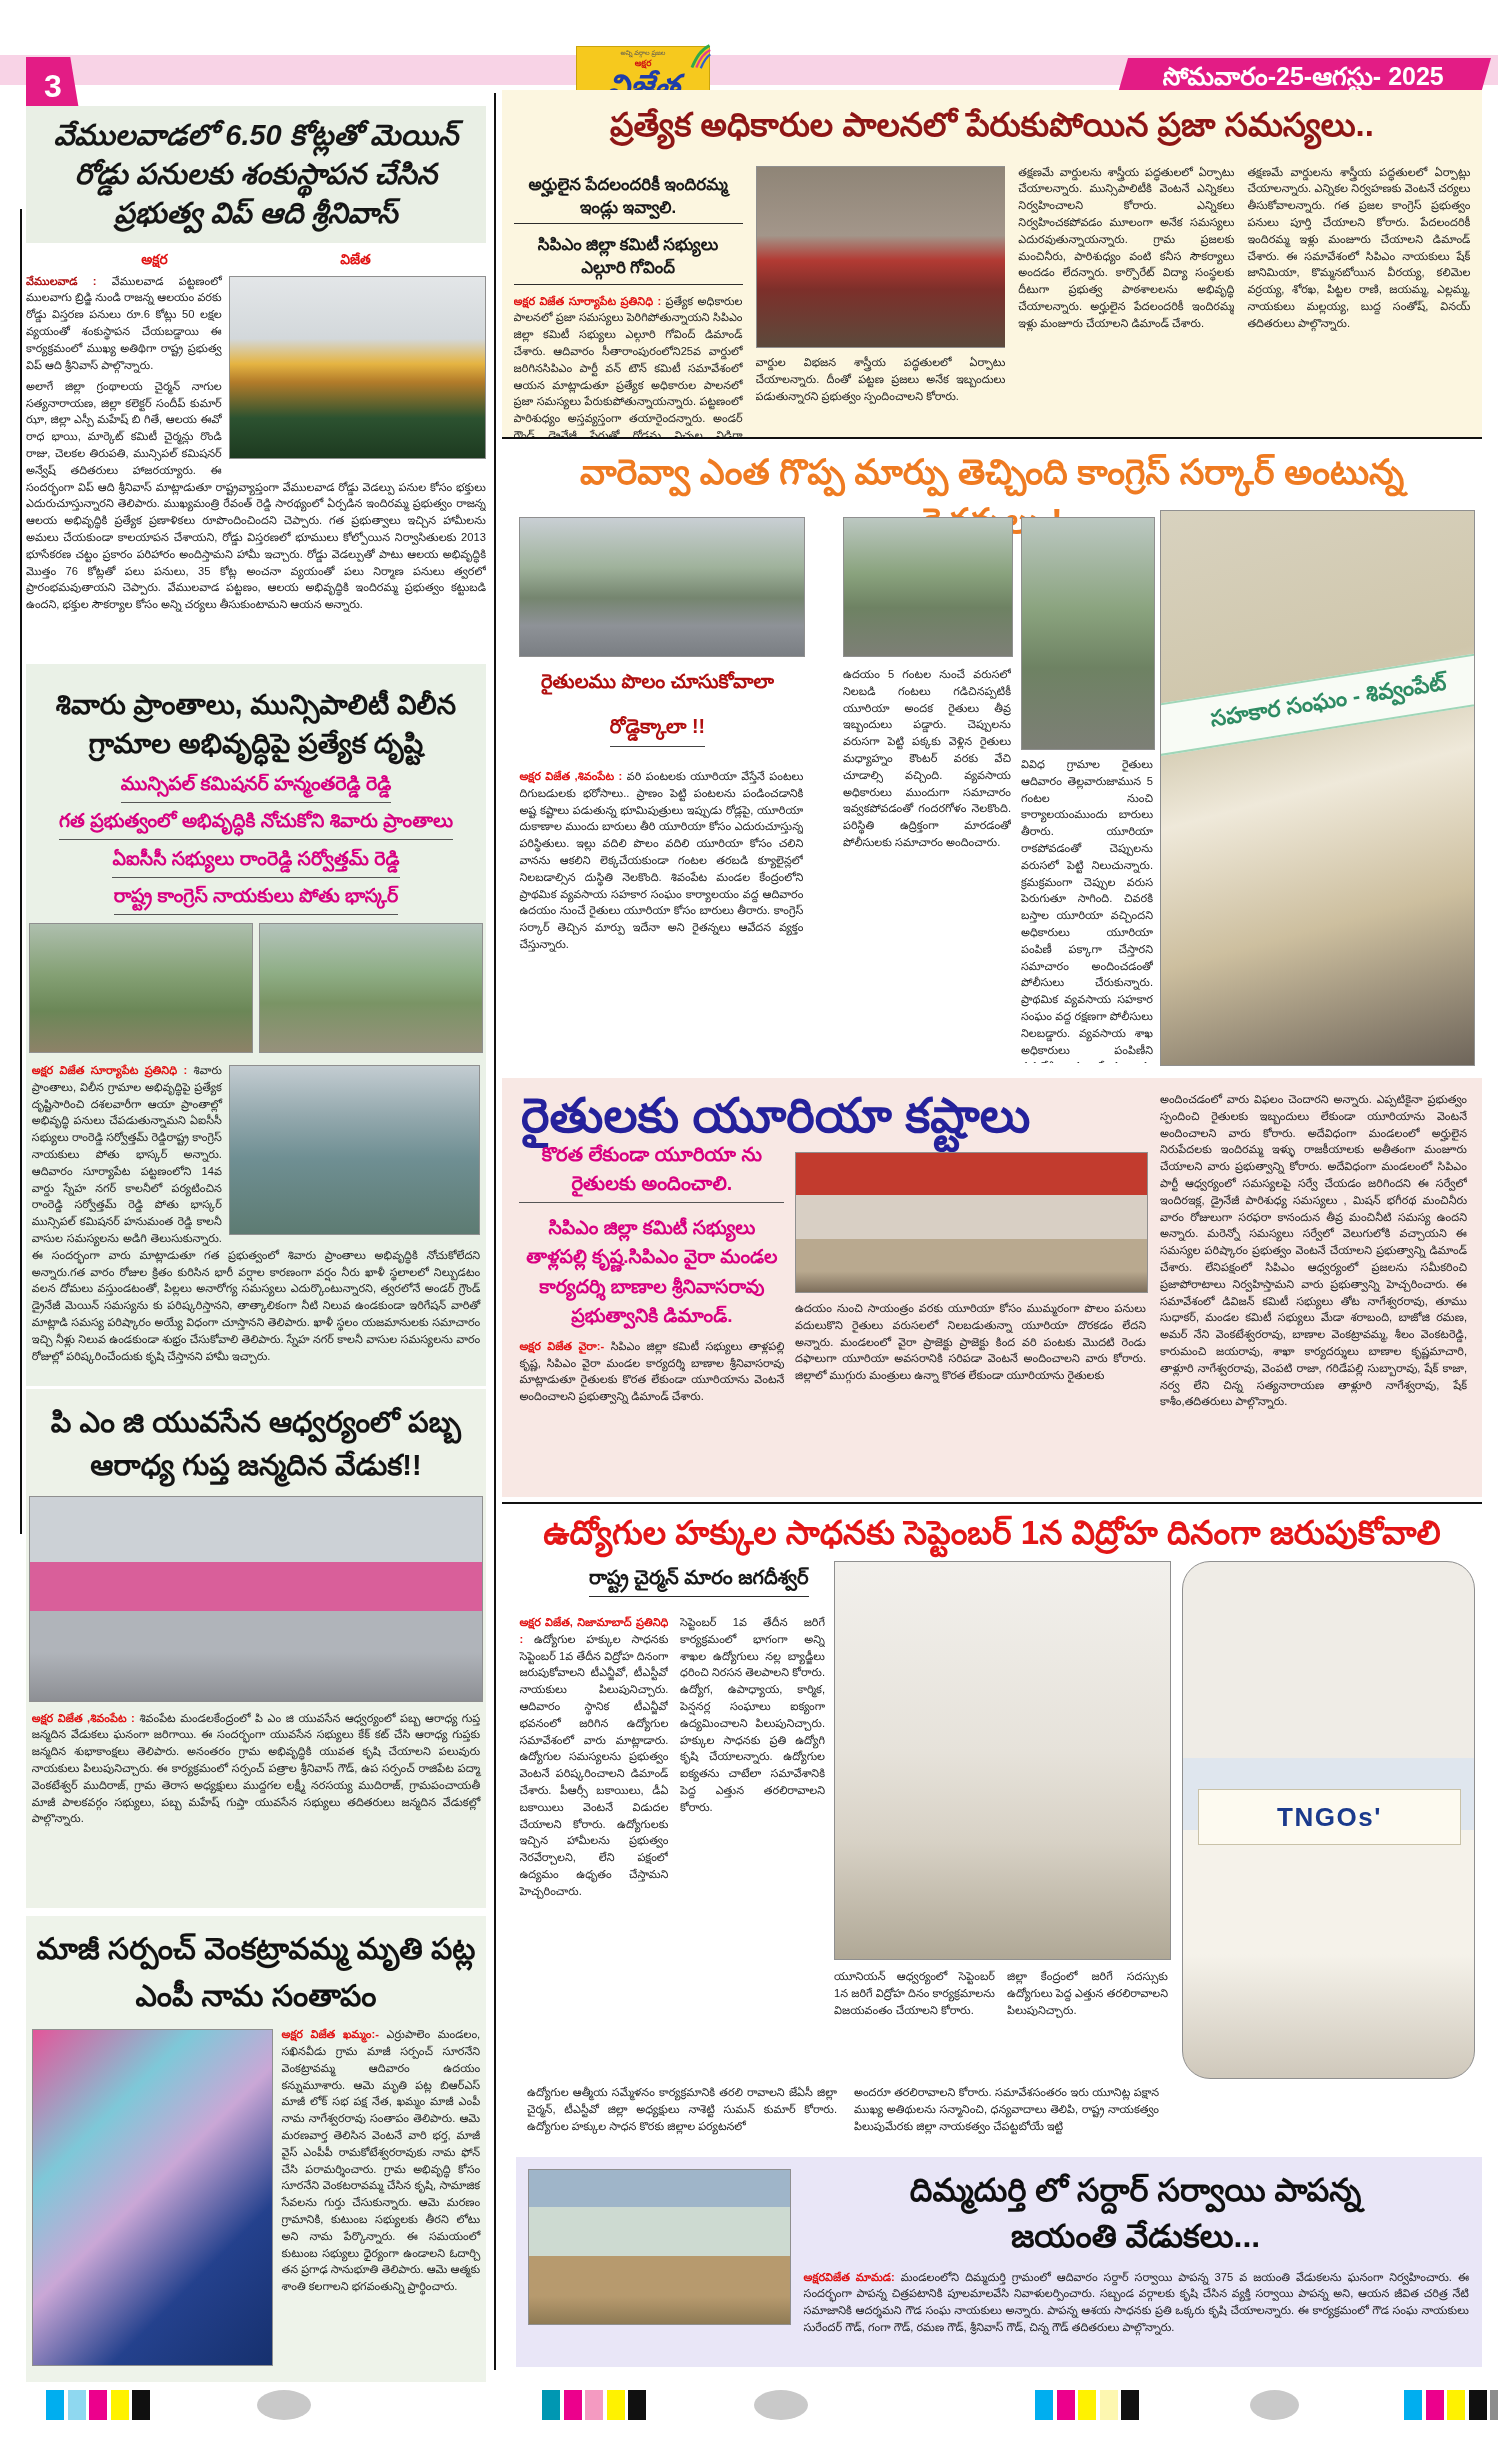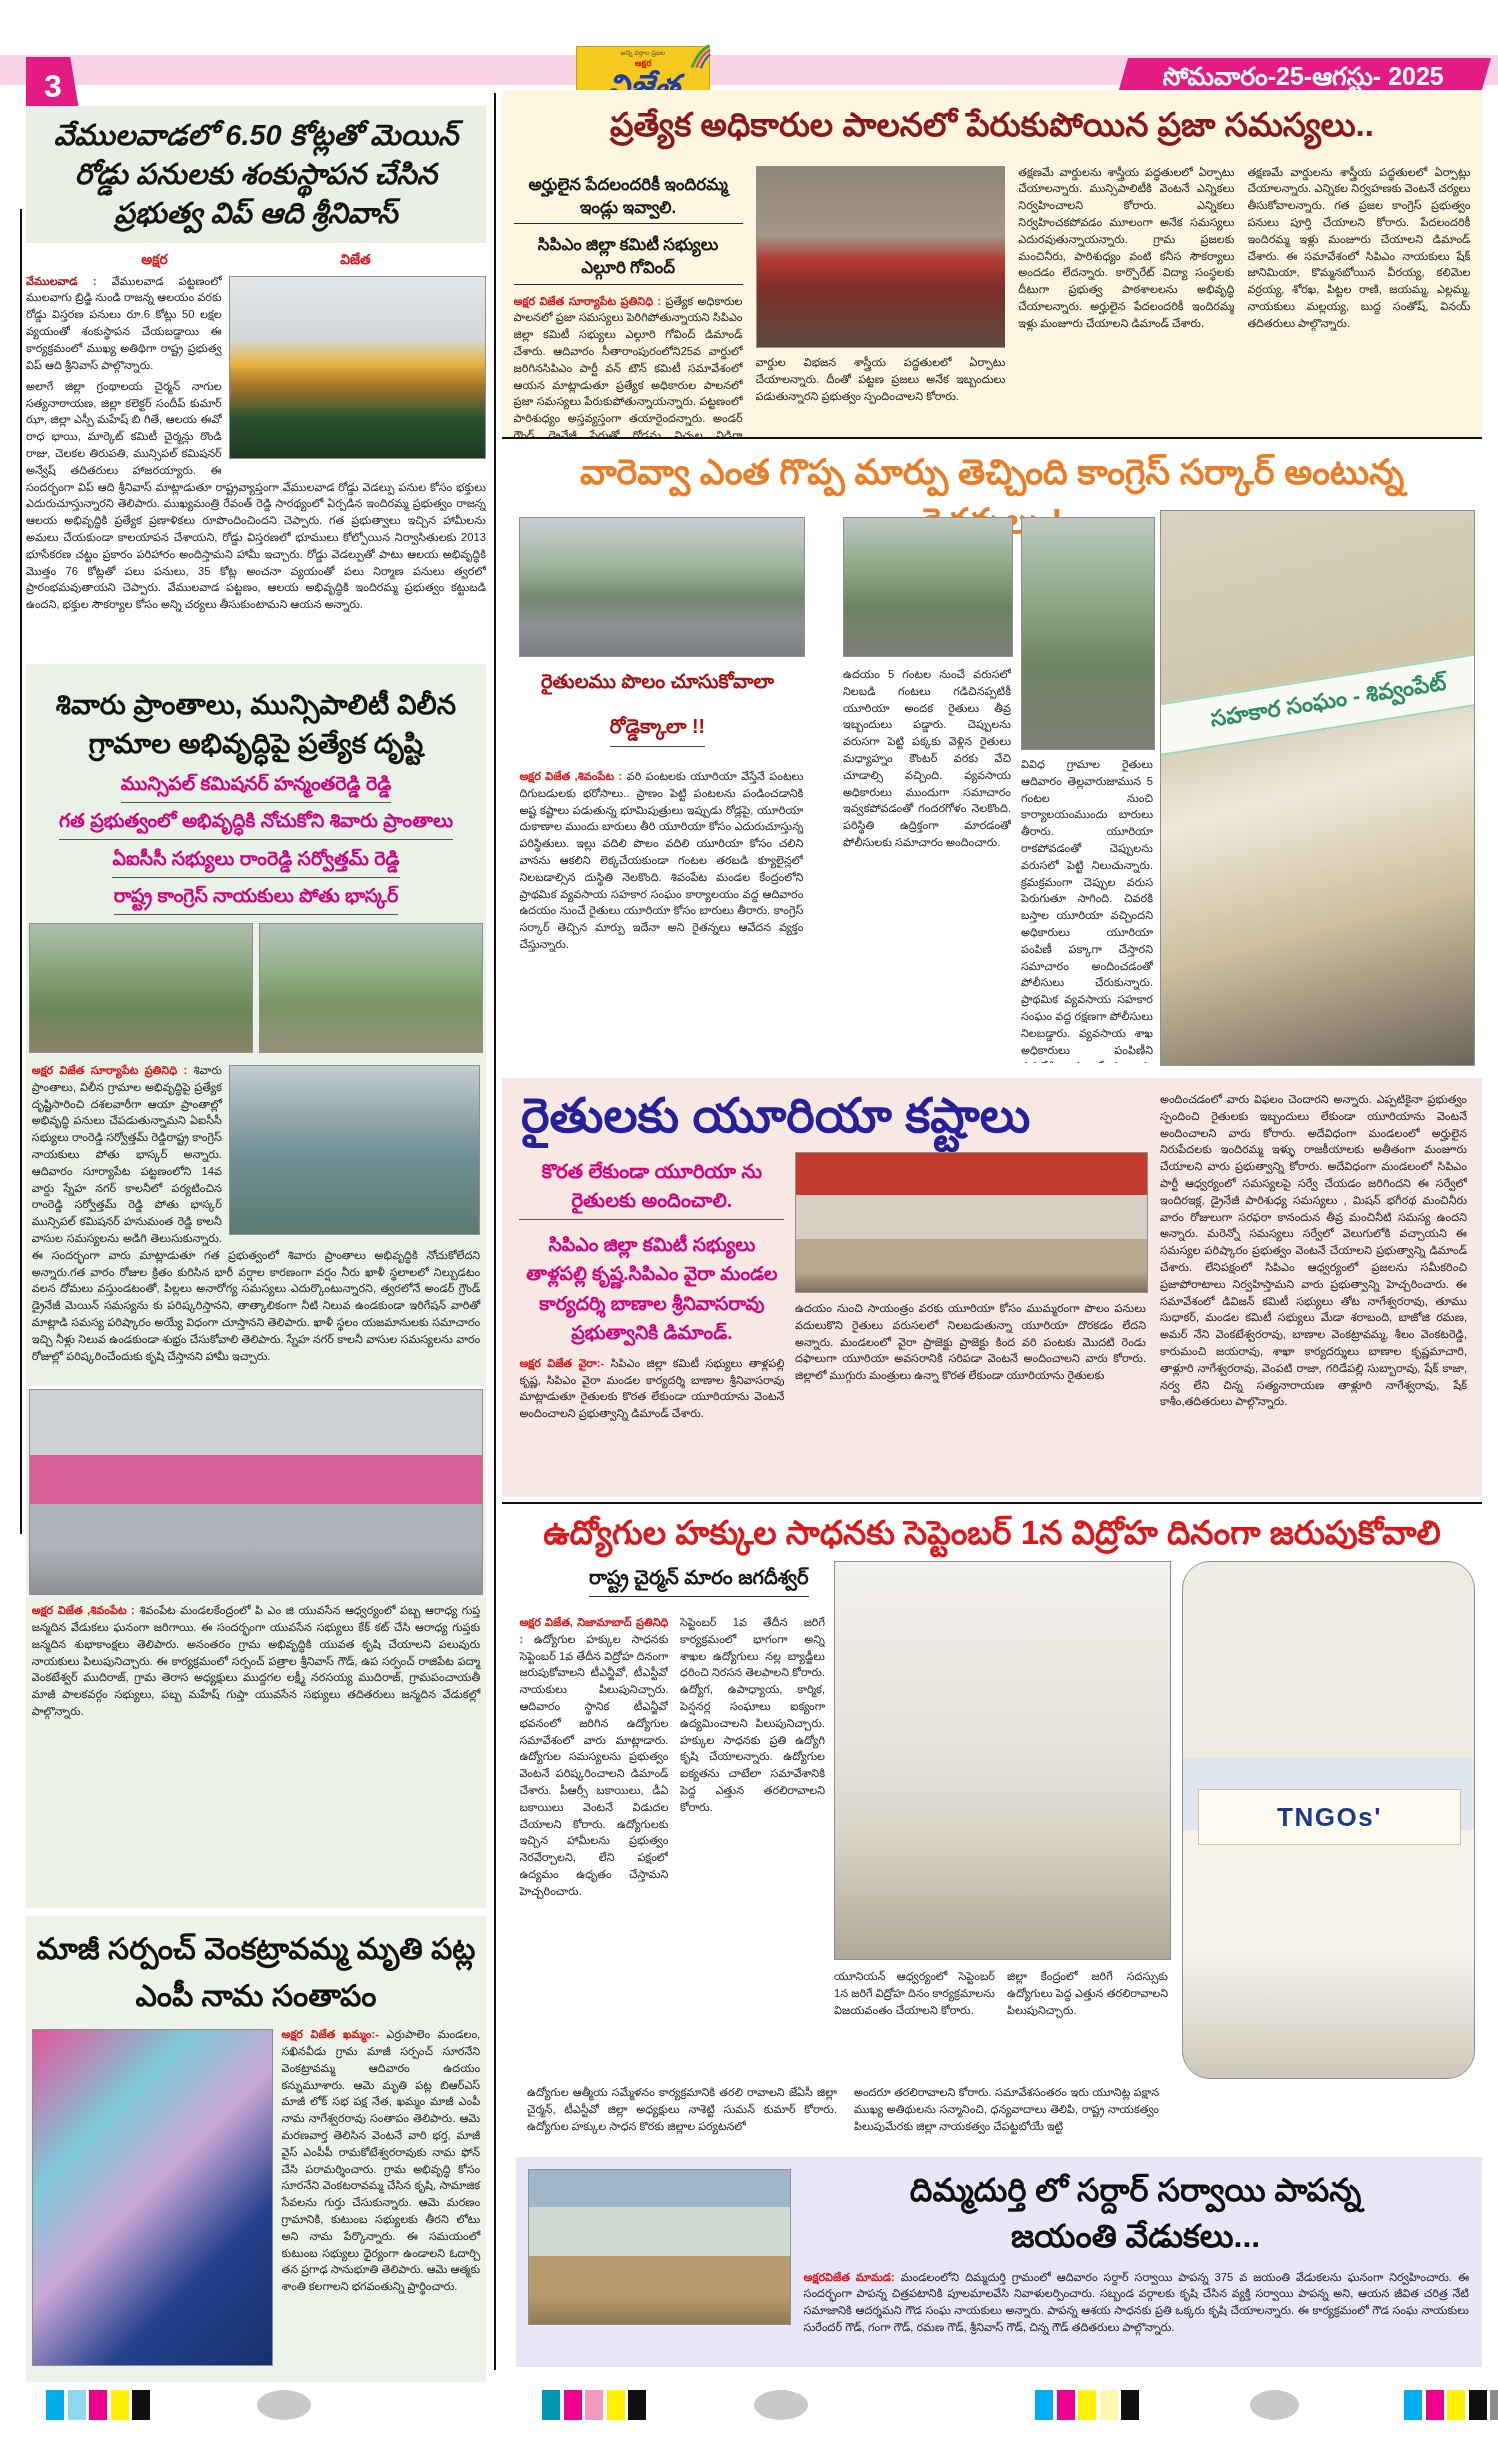--- a/index.html
+++ b/index.html
@@ -106,20 +106,21 @@
     <div class="clip" style="padding:0 5.8px;height:341px;">
       <div class="photo ph-pond" style="float:right;width:249px;height:168px;margin:2.9px 0 5.8px 7.3px;"></div>
       <div class="body">
         <p><span class="byl">అక్షర విజేత సూర్యాపేట ప్రతినిధి :</span>
            <span>శివారు ప్రాంతాలు, విలీన గ్రామాల అభివృద్ధిపై ప్రత్యేక దృష్టిసారించి దశలవారీగా ఆయా ప్రాంతాల్లో అభివృద్ధి పనులు చేపడుతున్నామని ఏఐసీసీ సభ్యులు రాంరెడ్డి సర్వోత్తమ్ రెడ్డిరాష్ట్ర కాంగ్రెస్ నాయకులు పోతు భాస్కర్ అన్నారు. ఆదివారం సూర్యాపేట పట్టణంలోని 14వ వార్డు స్నేహ నగర్ కాలనీలో పర్యటించిన రాంరెడ్డి సర్వోత్తమ్ రెడ్డి పోతు భాస్కర్ మున్సిపల్ కమిషనర్ హనుమంత రెడ్డి కాలనీ వాసుల సమస్యలను అడిగి తెలుసుకున్నారు. ఈ సందర్భంగా వారు మాట్లాడుతూ గత ప్రభుత్వంలో శివారు ప్రాంతాలు అభివృద్ధికి నోచుకోలేదని అన్నారు.గత వారం రోజుల క్రితం కురిసిన భారీ వర్షాల కారణంగా వర్షం నీరు ఖాళీ స్థలాలలో నిల్బుడటం వలన దోమలు వస్తుండటంతో, పిల్లలు అనారోగ్య సమస్యలు ఎదుర్కొంటున్నారని, త్వరలోనే అండర్ గ్రౌండ్ డ్రైనేజీ మెయిన్ సమస్యను కు పరిష్కరిస్తానని, తాత్కాలికంగా నీటి నిలువ ఉండకుండా ఇరిగేషన్ వారితో మాట్లాడి సమస్య పరిష్కారం అయ్యే విధంగా చూస్తానని తెలిపారు. ఖాళీ స్థలం యజమానులకు సమాచారం ఇచ్చి నీళ్లు నిలువ ఉండకుండా శుభ్రం చేసుకోవాలి తెలిపారు. స్నేహ నగర్ కాలనీ వాసుల సమస్యలను వారం రోజుల్లో పరిష్కరించేందుకు కృషి చేస్తానని హామీ ఇచ్చారు.</span></p>
       </div>
     </div>
   </div>
 
   <div class="abs clip" style="left:26px;top:1389px;width:460px;height:519px;background:#edf2e8;">
+    <div style="font-weight:bold;font-size:29px;line-height:1.5;text-align:center;color:#141414;margin:11.6px 7.3px 8.7px 7.3px;">పి ఎం జి యువసేన ఆధ్వర్యంలో పబ్బ ఆరాధ్య గుప్త జన్మదిన వేడుక!!</div>
     <div class="photo ph-banner" style="margin:0 2.9px;width:452px;height:204px;"></div>
     <div class="body clip" style="padding:7.3px 5.8px;height:196px;">
       <p><span class="byl">అక్షర విజేత ,శివంపేట :</span>
          <span>శివంపేట మండలకేంద్రంలో పి ఎం జి యువసేన ఆధ్వర్యంలో పబ్బ ఆరాధ్య గుప్త జన్మదిన వేడుకలు ఘనంగా జరిగాయి. ఈ సందర్భంగా యువసేన సభ్యులు కేక్ కట్ చేసి ఆరాధ్య గుప్తకు జన్మదిన శుభాకాంక్షలు తెలిపారు. అనంతరం గ్రామ అభివృద్ధికి యువత కృషి చేయాలని పలువురు నాయకులు పిలుపునిచ్చారు. ఈ కార్యక్రమంలో సర్పంచ్ పత్రాల శ్రీనివాస్ గౌడ్, ఉప సర్పంచ్ రాజిపేట పద్మా వెంకటేశ్వర్ ముదిరాజ్, గ్రామ తెరాస అధ్యక్షులు ముద్దగల లక్ష్మీ నరసయ్య ముదిరాజ్, గ్రామపంచాయతీ మాజీ పాలకవర్గం సభ్యులు, పబ్బ మహేష్ గుప్తా యువసేన సభ్యులు తదితరులు జన్మదిన వేడుకల్లో పాల్గొన్నారు.</span></p>
     </div>
   </div>
 
   <div class="abs clip" style="left:26px;top:1916px;width:460px;height:466px;background:#eef3ea;">
     <div style="font-weight:bold;font-size:30px;line-height:1.55;text-align:center;color:#121212;margin:10px 4.4px 7.3px 4.4px;">మాజీ సర్పంచ్ వెంకట్రావమ్మ మృతి పట్ల ఎంపీ నామ సంతాపం</div>
     <div class="clip" style="padding:0 5.8px;height:348px;">
@@ -166,21 +167,21 @@
     <div class="body clip" style="position:absolute;left:17.4px;top:328px;width:284px;height:296px;">
       <p><span class="byl">అక్షర విజేత ,శివంపేట :</span>
          <span>వరి పంటలకు యూరియా వేస్తేనే పంటలు దిగుబడులకు భరోసాలు.. ప్రాణం పెట్టి పంటలను పండించడానికి అష్ట కష్టాలు పడుతున్న భూమిపుత్రులు ఇప్పుడు రోడ్లపై, యూరియా దుకాణాల ముందు బారులు తీరి యూరియా కోసం ఎదురుచూస్తున్న పరిస్థితులు. ఇల్లు వదిలి పొలం వదిలి యూరియా కోసం చలిని వానను ఆకలిని లెక్కచేయకుండా గంటల తరబడి క్యూలైన్లలో నిలబడాల్సిన దుస్థితి నెలకొంది. శివంపేట మండల కేంద్రంలోని ప్రాథమిక వ్యవసాయ సహకార సంఘం కార్యాలయం వద్ద ఆదివారం ఉదయం నుంచే రైతులు యూరియా కోసం బారులు తీరారు. కాంగ్రెస్ సర్కార్ తెచ్చిన మార్పు ఇదేనా అని రైతన్నలు ఆవేదన వ్యక్తం చేస్తున్నారు.</span></p>
     </div>
     <div class="body clip" style="position:absolute;left:341px;top:226px;width:168px;height:397px;">ఉదయం 5 గంటల నుంచే వరుసలో నిలబడి గంటలు గడిచినప్పటికీ యూరియా అందక రైతులు తీవ్ర ఇబ్బందులు పడ్డారు. చెప్పులను వరుసగా పెట్టి పక్కకు వెళ్లిన రైతులు మధ్యాహ్నం కౌంటర్ వరకు వేచి చూడాల్సి వచ్చింది. వ్యవసాయ అధికారులు ముందుగా సమాచారం ఇవ్వకపోవడంతో గందరగోళం నెలకొంది. పరిస్థితి ఉద్రిక్తంగా మారడంతో పోలీసులకు సమాచారం అందించారు.</div>
     <div class="body clip" style="position:absolute;left:519px;top:316px;width:132px;height:307px;">వివిధ గ్రామాల రైతులు ఆదివారం తెల్లవారుజామున 5 గంటల నుంచి కార్యాలయంముందు బారులు తీరారు. యూరియా రాకపోవడంతో చెప్పులను వరుసలో పెట్టి నిలుచున్నారు. క్రమక్రమంగా చెప్పుల వరుస పెరుగుతూ సాగింది. చివరకి బస్తాల యూరియా వచ్చిందని అధికారులు యూరియా పంపిణీ పక్కాగా చేస్తారని సమాచారం అందించడంతో పోలీసులు చేరుకున్నారు. ప్రాథమిక వ్యవసాయ సహకార సంఘం వద్ద రక్షణగా పోలీసులు నిలబడ్డారు. వ్యవసాయ శాఖ అధికారులు పంపిణీని పర్యవేక్షించారు. కేంద్ర రాష్ట్ర ప్రభుత్వాలు స్పందించి యూరియా కొరత రాకుండా చూడాలని రైతులు వేడుకుంటున్నారు.</div>
   </div>
 
   <div class="abs clip" style="left:502px;top:1078px;width:980px;height:419px;background:#f8e8e4;">
     <div style="position:absolute;left:19px;top:10px;width:609px;color:#25219b;font-weight:bold;font-size:48px;">రైతులకు యూరియా కష్టాలు</div>
-    <div style="position:absolute;left:17.4px;top:79px;width:265px;">
+    <div style="position:absolute;left:17.4px;top:62px;width:265px;">
       <div class="sub-pink" style="font-size:19.6px;line-height:1.5;"><span class="u-pink">కొరత లేకుండా యూరియా ను రైతులకు అందించాలి.</span></div>
       <div class="sub-pink" style="font-size:19px;line-height:1.55;margin-top:10px;">సిపిఎం జిల్లా కమిటీ సభ్యులు తాళ్లపల్లి కృష్ణ.సిపిఎం వైరా మండల కార్యదర్శి బాణాల శ్రీనివాసరావు ప్రభుత్వానికి డిమాండ్.</div>
       <div class="body clip" style="height:102px;margin-top:7.3px;">
         <p><span class="byl">అక్షర విజేత వైరా:-</span>
            <span>సిపిఎం జిల్లా కమిటీ సభ్యులు తాళ్లపల్లి కృష్ణ, సిపిఎం వైరా మండల కార్యదర్శి బాణాల శ్రీనివాసరావు మాట్లాడుతూ రైతులకు కొరత లేకుండా యూరియాను వెంటనే అందించాలని ప్రభుత్వాన్ని డిమాండ్ చేశారు.</span></p>
       </div>
     </div>
     <div class="photo ph-meeting" style="position:absolute;left:293px;top:74px;width:351px;height:139px;"></div>
     <div class="body clip" style="position:absolute;left:293px;top:222px;width:351px;height:186px;">ఉదయం నుంచి సాయంత్రం వరకు యూరియా కోసం ముమ్మరంగా పొలం పనులు వదులుకొని రైతులు వరుసలలో నిలబడుతున్నా యూరియా దొరకడం లేదని అన్నారు. మండలంలో వైరా ప్రాజెక్టు ప్రాజెక్టు కింద వరి పంటకు మొదటి రెండు దఫాలుగా యూరియా అవసరానికి సరిపడా వెంటనే అందించాలని వారు కోరారు. జిల్లాలో ముగ్గురు మంత్రులు ఉన్నా కొరత లేకుండా యూరియాను రైతులకు</div>
     <div class="body clip" style="position:absolute;left:658px;top:13px;width:307px;height:396px;">అందించడంలో వారు విఫలం చెందారని అన్నారు. ఎప్పటికైనా ప్రభుత్వం స్పందించి రైతులకు ఇబ్బందులు లేకుండా యూరియాను వెంటనే అందించాలని వారు కోరారు. అదేవిధంగా మండలంలో అర్హులైన నిరుపేదలకు ఇందిరమ్మ ఇళ్ళు రాజకీయాలకు అతీతంగా మంజూరు చేయాలని వారు ప్రభుత్వాన్ని కోరారు. అదేవిధంగా మండలంలో సిపిఎం పార్టీ ఆధ్వర్యంలో సమస్యలపై సర్వే చేయడం జరిగిందని ఈ సర్వేలో ఇందిరఇక్ల, డ్రైనేజీ పారిశుధ్య సమస్యలు , మిషన్ భగీరథ మంచినీరు వారం రోజులుగా సరఫరా కానందున తీవ్ర మంచినీటి సమస్య ఉందని అన్నారు. మరెన్నో సమస్యలు సర్వేలో వెలుగులోకి వచ్చాయని ఈ సమస్యల పరిష్కారం ప్రభుత్వం వెంటనే చేయాలని ప్రభుత్వాన్ని డిమాండ్ చేశారు. లేనిపక్షంలో సిపిఎం ఆధ్వర్యంలో ప్రజలను సమీకరించి ప్రజాపోరాటాలు నిర్వహిస్తామని వారు ప్రభుత్వాన్ని హెచ్చరించారు. ఈ సమావేశంలో డివిజన్ కమిటీ సభ్యులు తోట నాగేశ్వరరావు, తూము సుధాకర్, మండల కమిటీ సభ్యులు మేడా శరాబంది, బాజోజి రమణ, అమర్ నేని వెంకటేశ్వరరావు, బాణాల వెంకట్రావమ్మ, శీలం వెంకటరెడ్డి, కారుమంచి జయరావు, శాఖా కార్యదర్శులు బాణాల కృష్ణమాచారి, తాళ్లూరి నాగేశ్వరరావు, వెంపటి రాజా, గరిడేపల్లి సుబ్బారావు, షేక్ కాజా, నర్వ లేని చిన్న సత్యనారాయణ తాళ్లూరి నాగేశ్వరావు, షేక్ కాశీం,తదితరులు పాల్గొన్నారు.</div>

